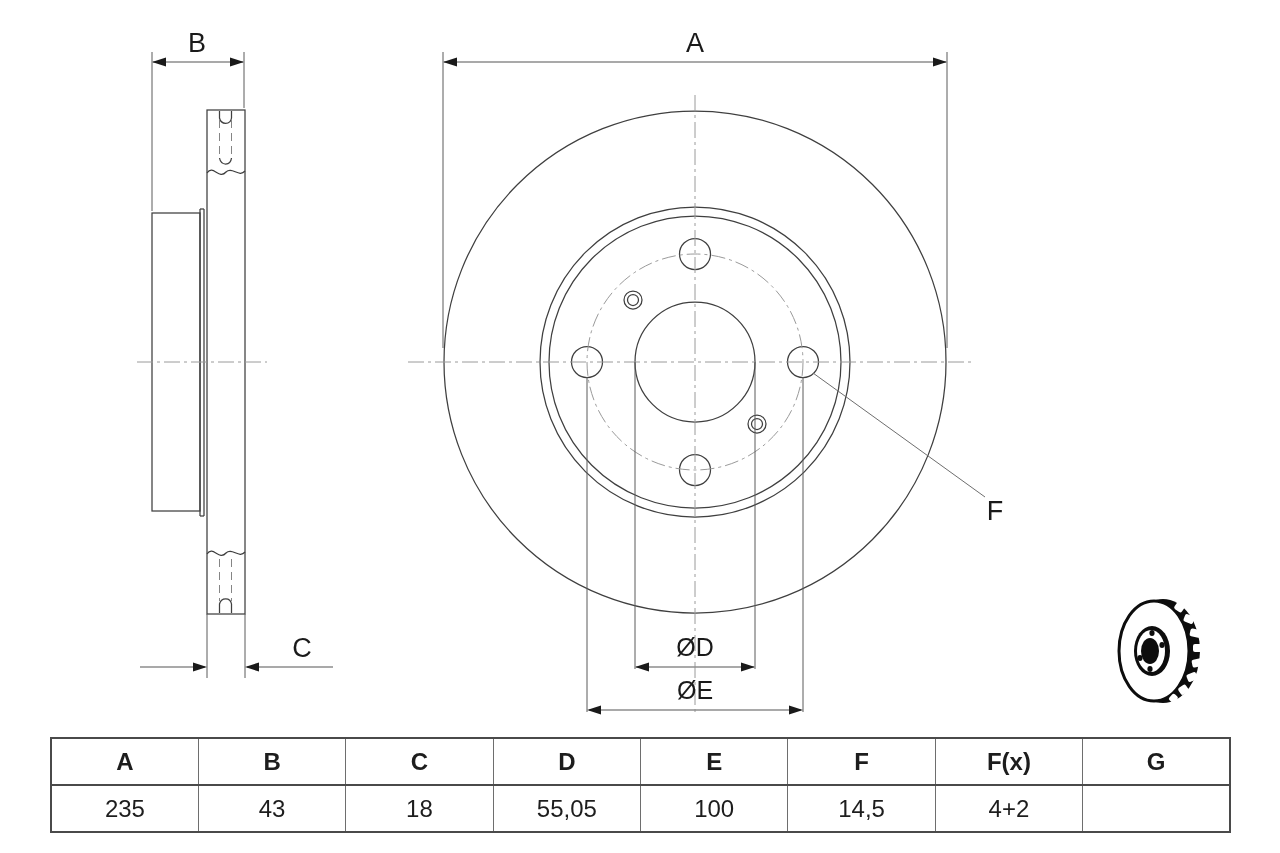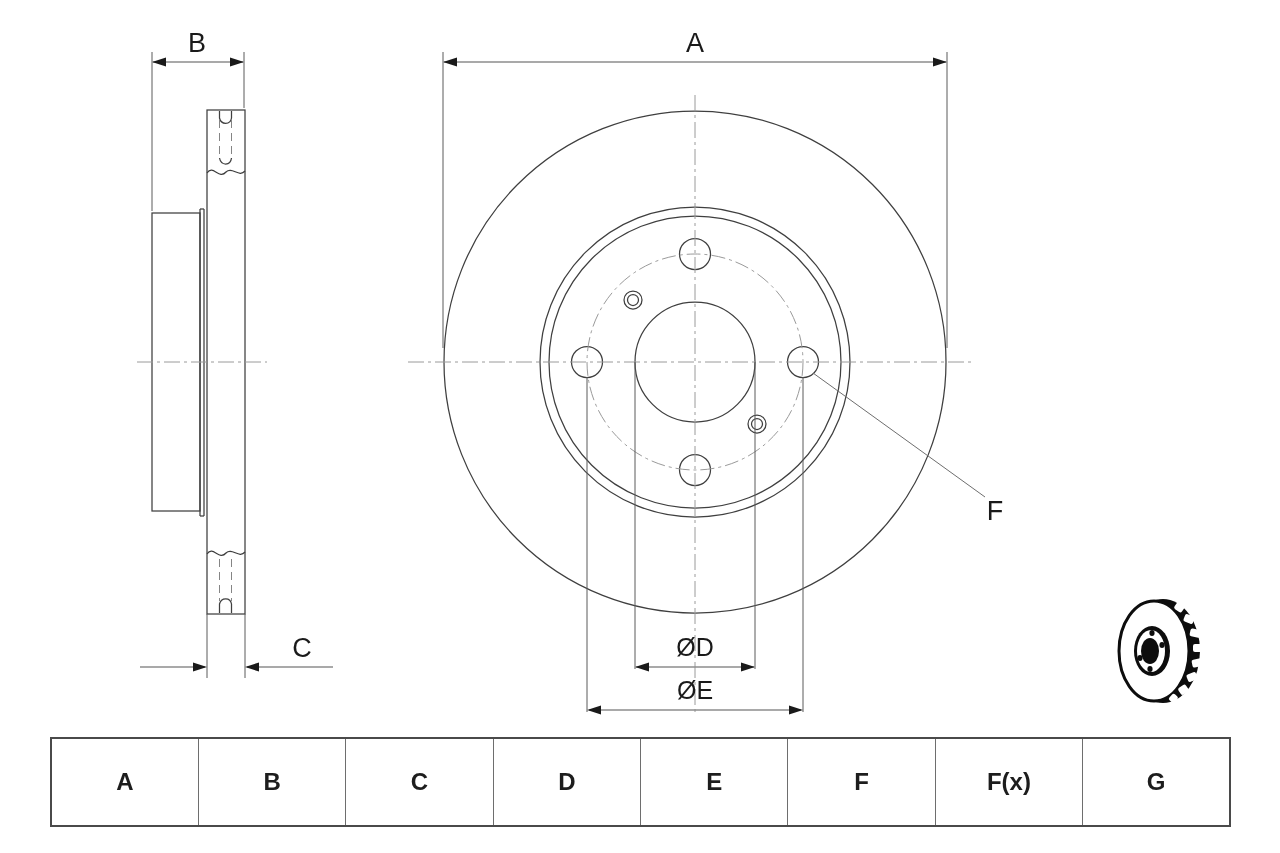--- a/index.html
+++ b/index.html
@@ -156,16 +156,26 @@
         <tr class="hdr">
     <td>A</td>
     <td>B</td>
     <td>C</td>
     <td>D</td>
     <td>E</td>
     <td>F</td>
     <td>F(x)</td>
     <td>G</td>
   </tr>
+  <tr>
+    <td>235</td>
+    <td>43</td>
+    <td>18</td>
+    <td>55,05</td>
+    <td>100</td>
+    <td>14,5</td>
+    <td>4+2</td>
+    <td></td>
+  </tr>
 </tbody>
     </table>
 
 </div>
 
 </body></html>

